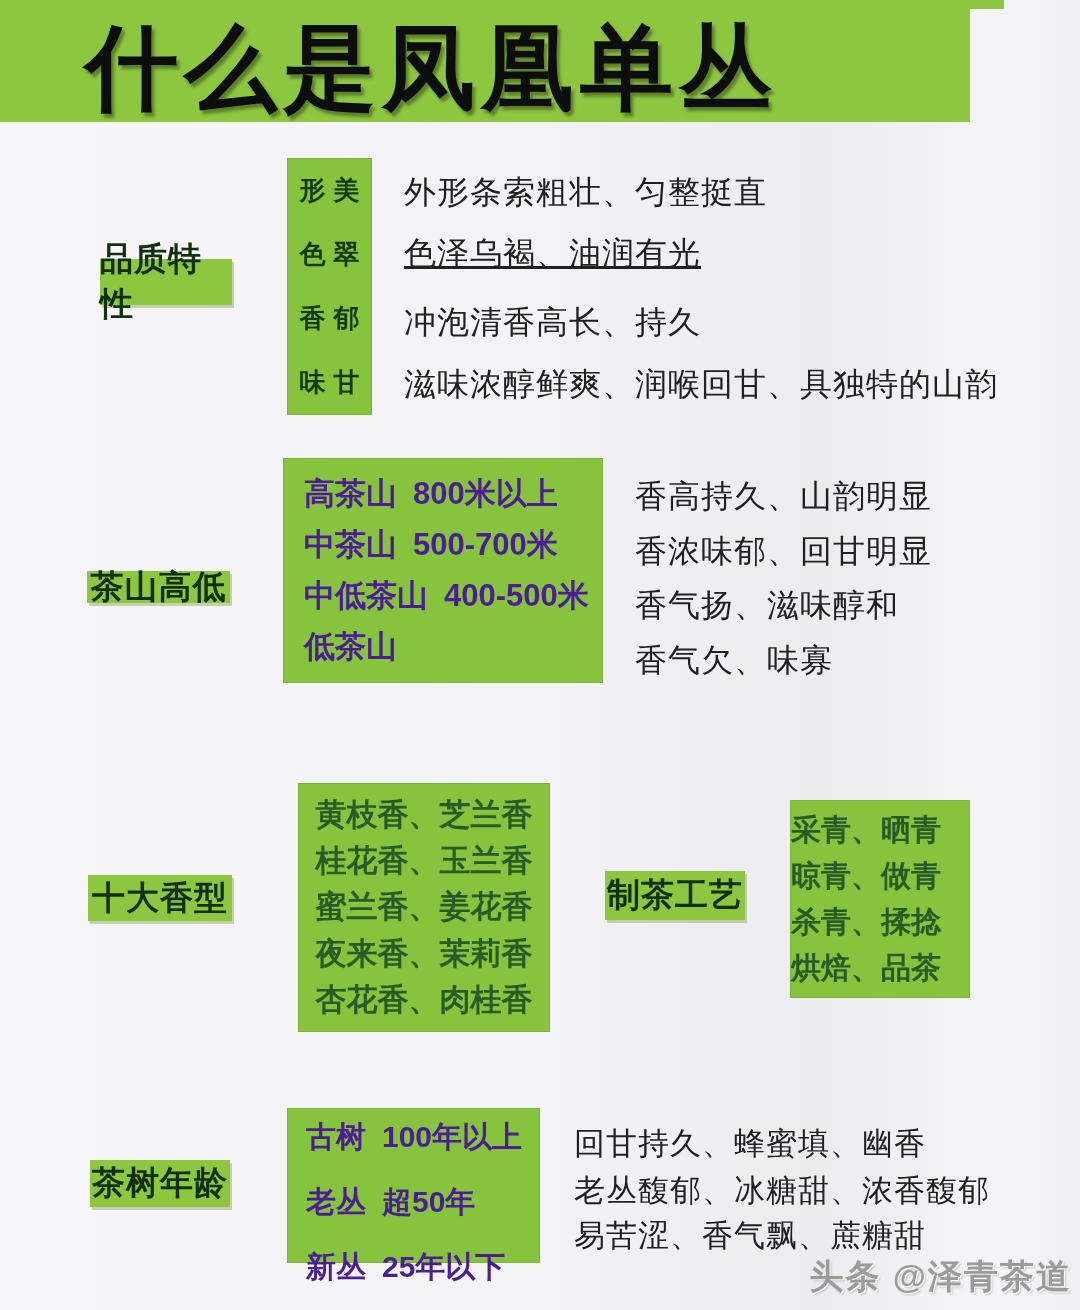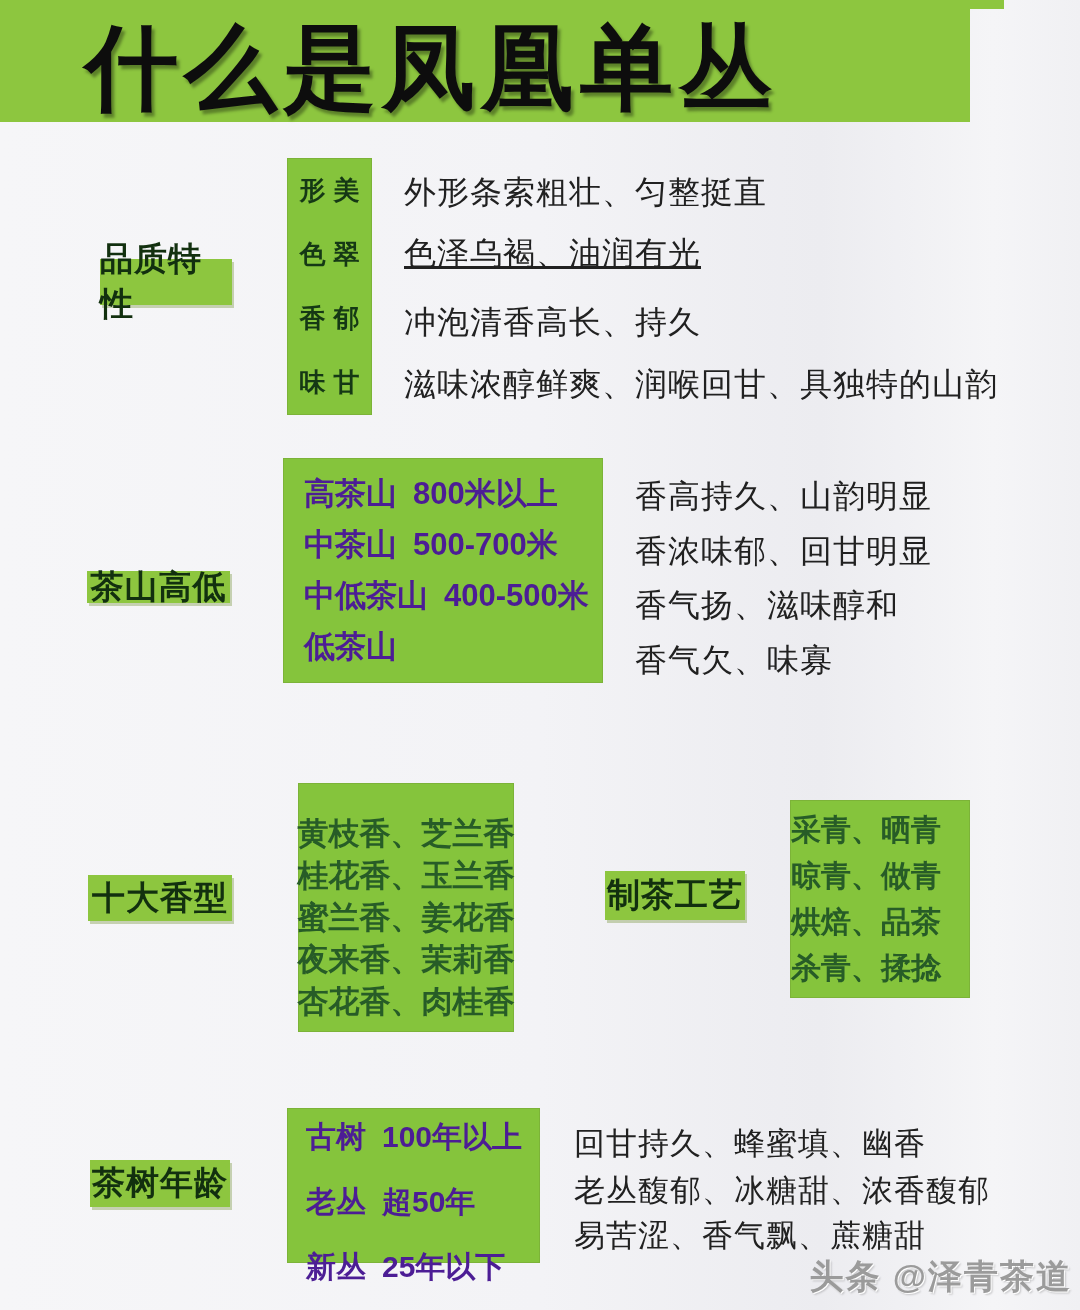--- a/index.html
+++ b/index.html
@@ -33,21 +33,21 @@
   .pair{display:flex;gap:16px;}
   
   .terms-box{left:287px;top:158px;width:85px;height:257px;align-items:center;}
   .terms-box .row{font-size:26px;letter-spacing:8px;padding-left:8px;color:#153815;}
   
   .desc{font-size:32px;color:#212121;white-space:nowrap;letter-spacing:1px;}
   
   .mountain-box{left:283px;top:458px;width:320px;height:225px;padding:10px 0 10px 20px;}
   .mountain-box .row{font-size:31px;}
   
-  .aroma-box{left:298px;top:783px;width:216px;height:249px;align-items:center;padding:8px 0;justify-content:flex-end;}
+  .aroma-box{left:298px;top:783px;width:252px;height:249px;align-items:center;padding:8px 0;}
   .aroma-box .row{font-size:31px;color:#275c27;}
   
   .craft-box{left:790px;top:800px;width:180px;height:198px;align-items:flex-start;padding:6px 0;}
   .craft-box .row{font-size:30px;color:#275c27;}
   
   .age-box{left:287px;top:1108px;width:253px;height:155px;padding:8px 0 8px 18px;gap:24px;}
   .age-box .row{font-size:30px;}
   
   .watermark{
     right:8px;top:1254px;font-size:34px;font-weight:bold;color:#9b9b9b;
@@ -110,22 +110,22 @@
   <div class="row">蜜兰香、姜花香</div>
   <div class="row">夜来香、茉莉香</div>
   <div class="row">杏花香、肉桂香</div>
 </div>
 
 <div class="abs sec-label" style="left:605px;top:871px;width:140px;height:49px;">制茶工艺</div>
 
 <div class="abs gbox craft-box">
   <div class="row">采青、晒青</div>
   <div class="row">晾青、做青</div>
+  <div class="row">杀青、揉捻</div>
   <div class="row">烘焙、品茶</div>
-  <div class="row">杀青、揉捻</div>
 </div>
 
 <div class="abs sec-label" style="left:90px;top:1160px;width:140px;height:47px;">茶树年龄</div>
 
 <div class="abs gbox age-box">
   <div class="row pair">
     <span>古树</span>
     <span>100年以上</span>
   </div>
   <div class="row pair">

